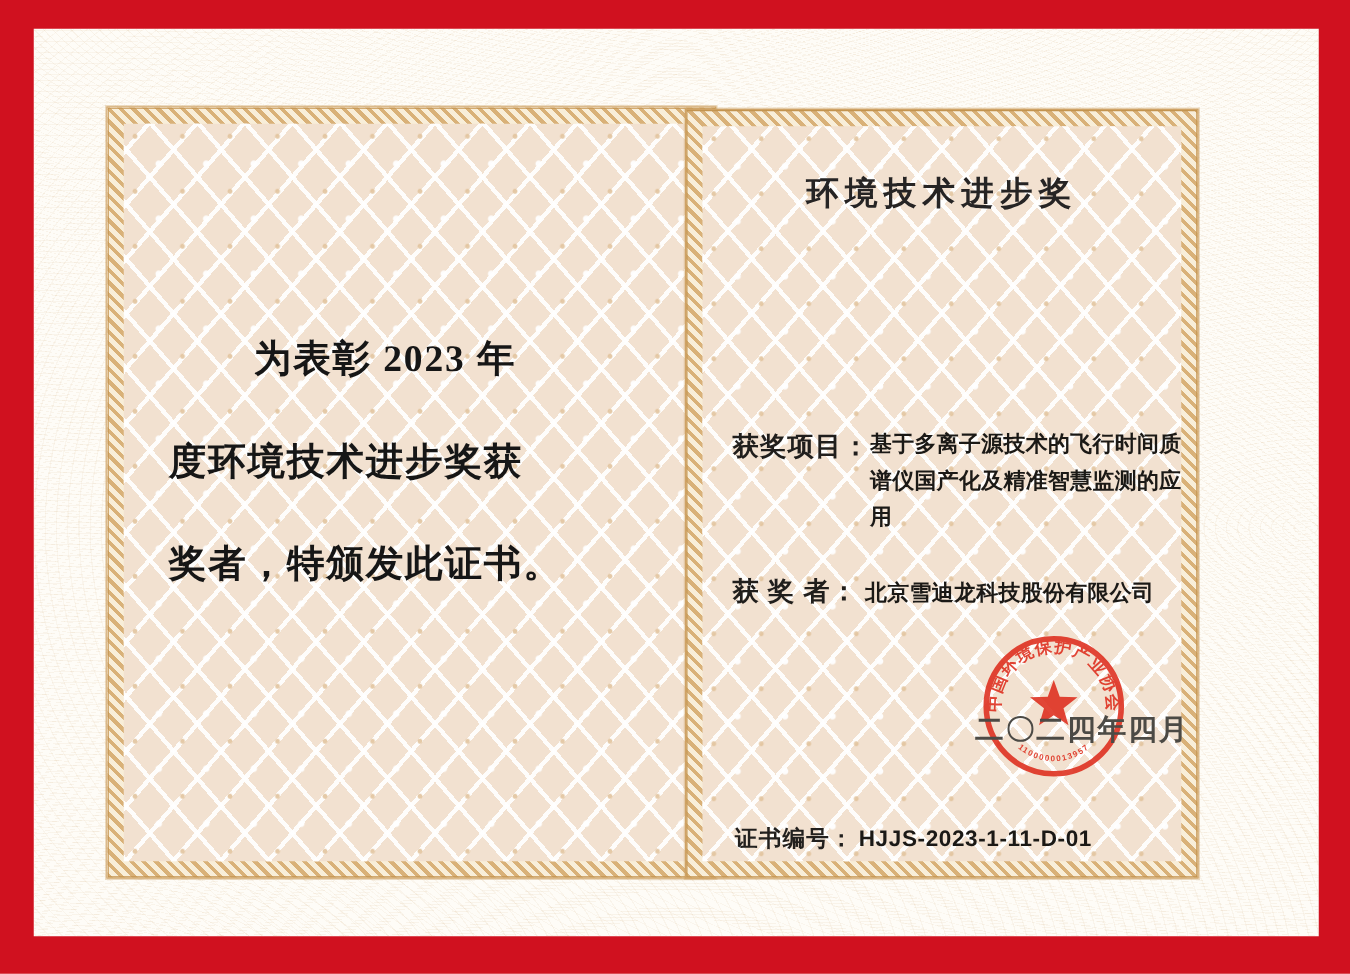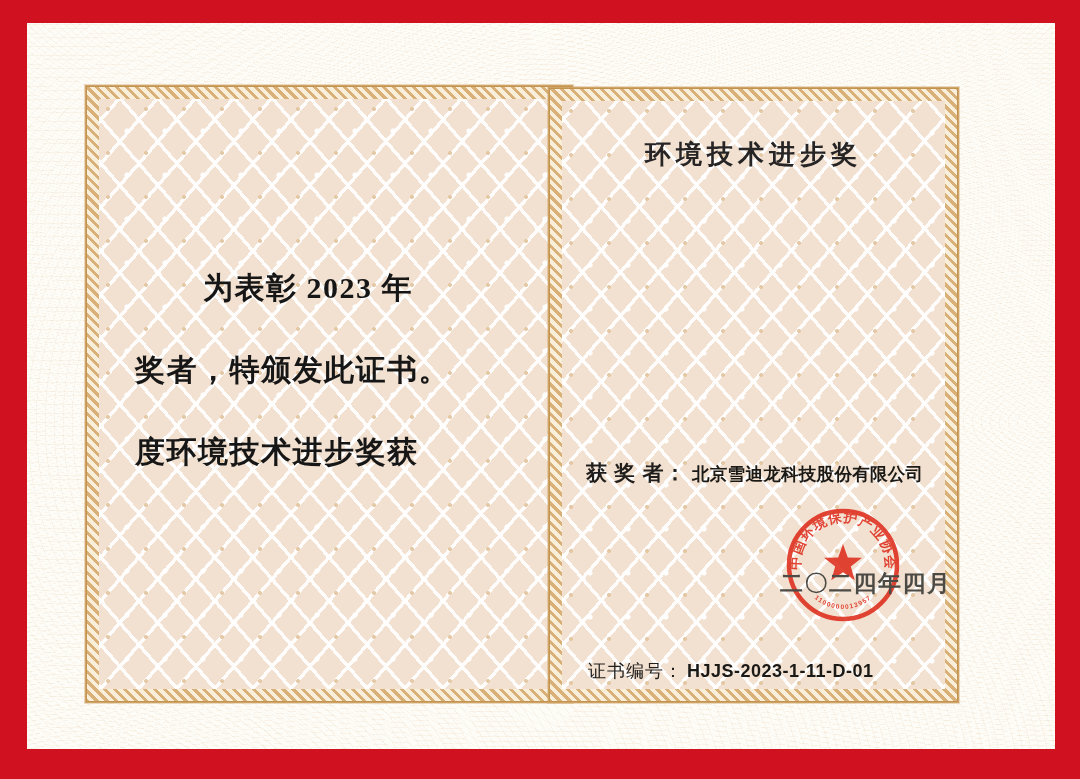--- a/index.html
+++ b/index.html
@@ -76,47 +76,51 @@
   .row-3 { top:358px; }
   .stamp { position:absolute; left:219px; top:402px; width:124px; height:124px; opacity:.88; z-index:2; }
   .date-line {
     position:absolute; left:218px; top:467px; z-index:5;
     font-size:23px; font-weight:700; letter-spacing:1.5px; color:#4c4a45;
     white-space:nowrap;
   }
   .cert-no {
     position:absolute; left:26px; top:558px; display:flex; align-items:baseline; gap:4px;
   }
-  .cert-no .cn-label { font-size:18px; font-weight:400; color:#22201e; letter-spacing:1px; }
+  .cert-no .cn-label { font-size:18px; font-weight:700; color:#22201e; letter-spacing:1px; }
   .cert-no .cn-value {
     font-family:Liberation Sans, sans-serif;
     font-size:18px; font-weight:700; color:#1b1916; letter-spacing:.5px;
   }
 </style>
 </head>
 <body>
 
 <div class="page">
 
   <div class="frame frame-left">
     <div class="panel">
       <div class="left-text">
         <div class="line indent">为表彰 2023 年</div>
+        <div class="line">度环境技术进步奖获</div>
         <div class="line">奖者，特颁发此证书。</div>
-        <div class="line">度环境技术进步奖获</div>
       </div>
     </div>
   </div>
 
   <div class="frame frame-right">
     <div class="panel">
 
       <div class="award-name">环境技术进步奖</div>
 
 
+      <div class="field-row row-1">
+        <span class="flabel">获奖项目：</span>
+        <span class="fvalue">基于多离子源技术的飞行时间质谱仪国产化及精准智慧监测的应用</span>
+      </div>
 
 
       <div class="field-row row-3">
         <span class="flabel">获 奖 者：</span>
         <span class="fvalue">北京雪迪龙科技股份有限公司</span>
       </div>
 
       <svg class="stamp" viewBox="0 0 124 124" xmlns="http://www.w3.org/2000/svg">
         <defs>
           <path id="sealArcTop" d="M 19.7 69.5 A 43 43 0 1 1 104.3 69.5" fill="none"></path>

